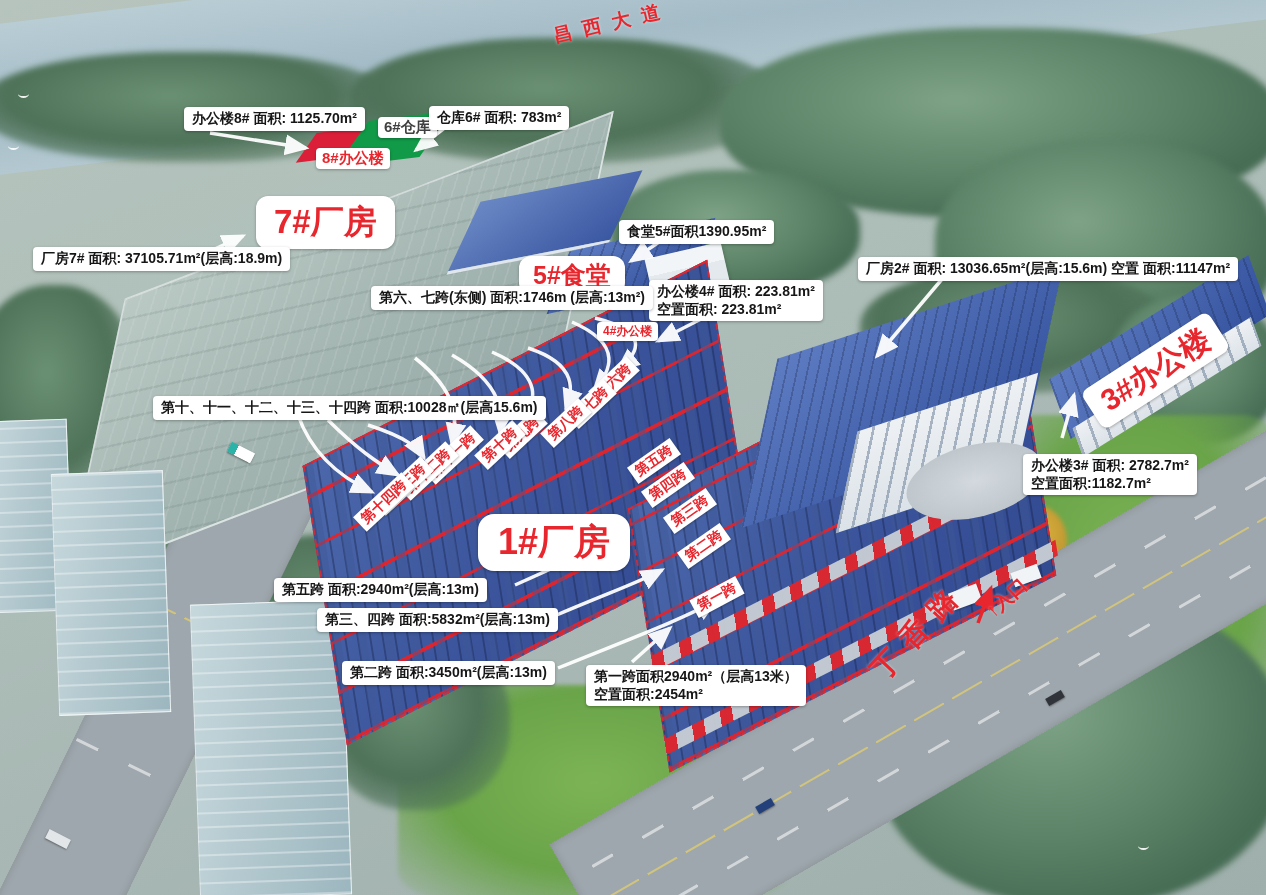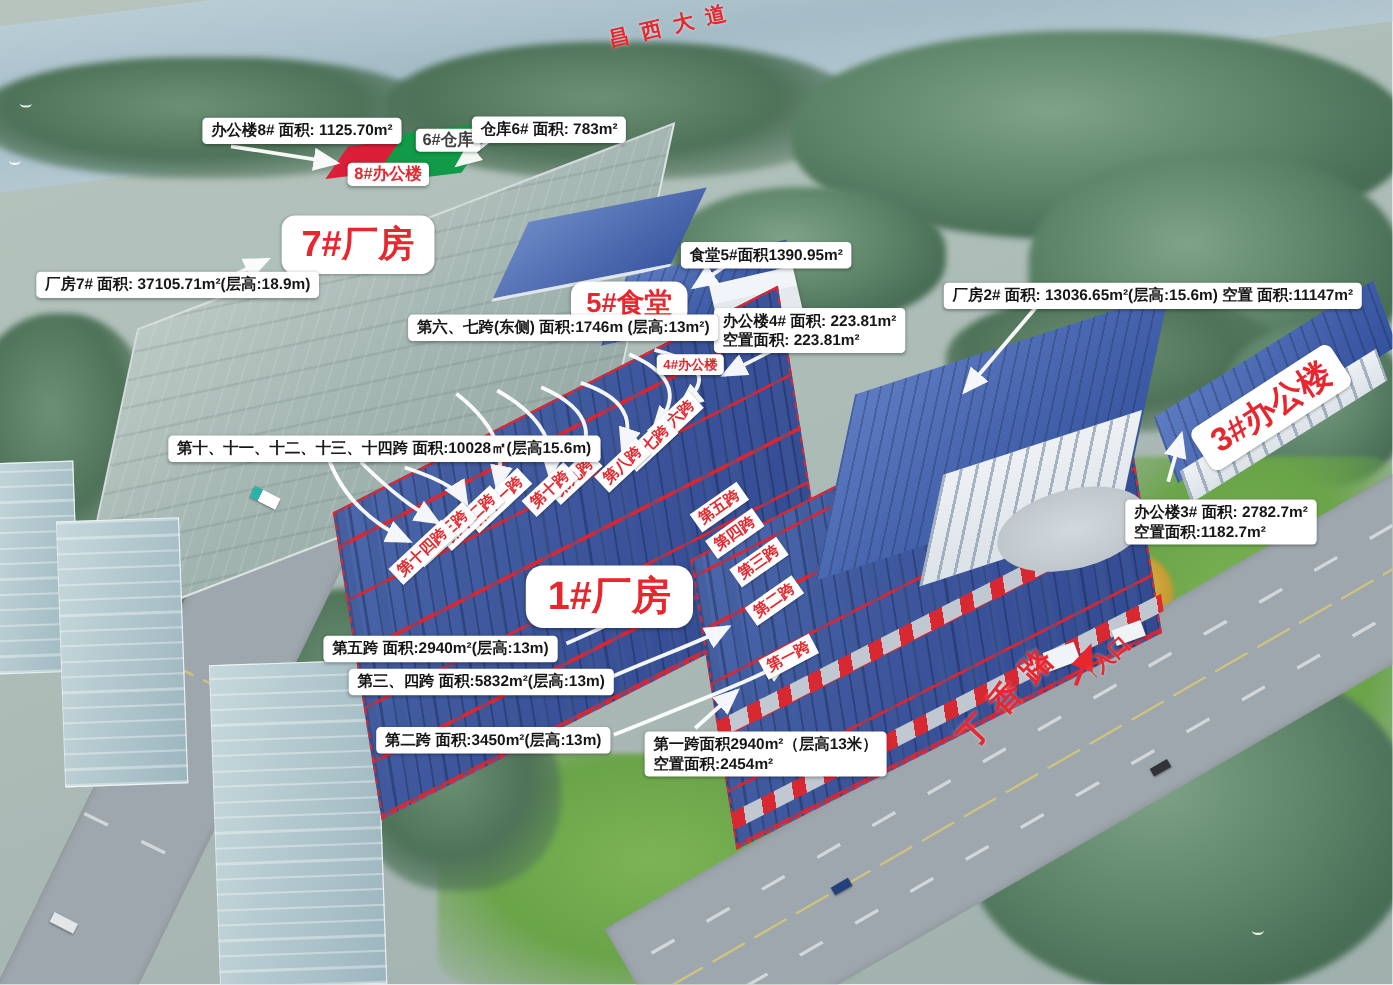--- a/index.html
+++ b/index.html
@@ -222,21 +222,21 @@
   <div class="abs span-label" style="left:453px;top:455px;">第十一跨</div>
   <div class="abs span-label" style="left:428px;top:471px;">第十二跨</div>
   <div class="abs span-label" style="left:403px;top:486px;">第十三跨</div>
   <div class="abs span-label" style="left:384px;top:502px;">第十四跨</div>
   <div class="abs span-label r35" style="left:654px;top:461px;">第五跨</div>
   <div class="abs span-label r35" style="left:668px;top:485px;">第四跨</div>
   <div class="abs span-label r35" style="left:690px;top:511px;">第三跨</div>
   <div class="abs span-label r35" style="left:704px;top:546px;">第二跨</div>
   <div class="abs span-label r28" style="left:717px;top:597px;">第一跨</div>
 
-  <div class="abs co" style="left:294px;top:578px;">第五跨 面积:2940m²(层高:13m)</div>
+  <div class="abs co" style="left:274px;top:578px;">第五跨 面积:2940m²(层高:13m)</div>
   <div class="abs co" style="left:317px;top:608px;">第三、四跨 面积:5832m²(层高:13m)</div>
   <div class="abs co" style="left:342px;top:661px;">第二跨 面积:3450m²(层高:13m)</div>
   <div class="abs co" style="left:586px;top:665px;">
     <div>第一跨面积2940m²（层高13米）</div>
     <div>空置面积:2454m²</div>
   </div>
 
 </div>
 
 </body></html>

